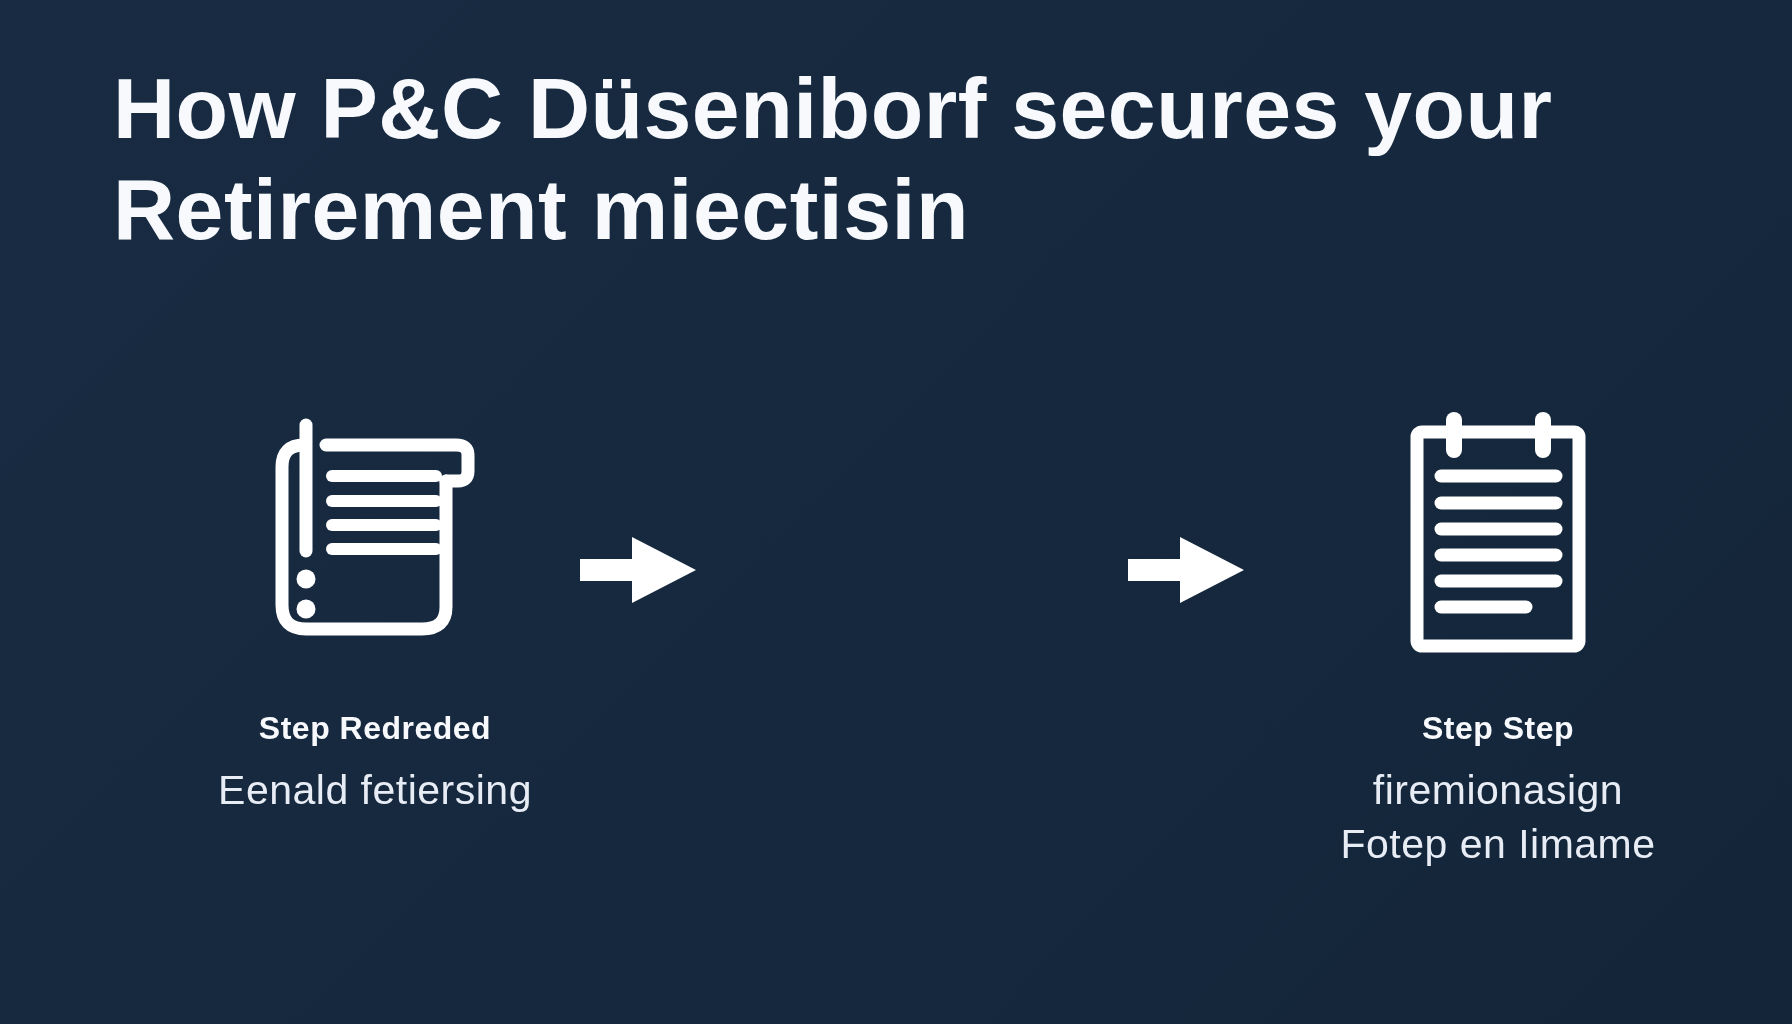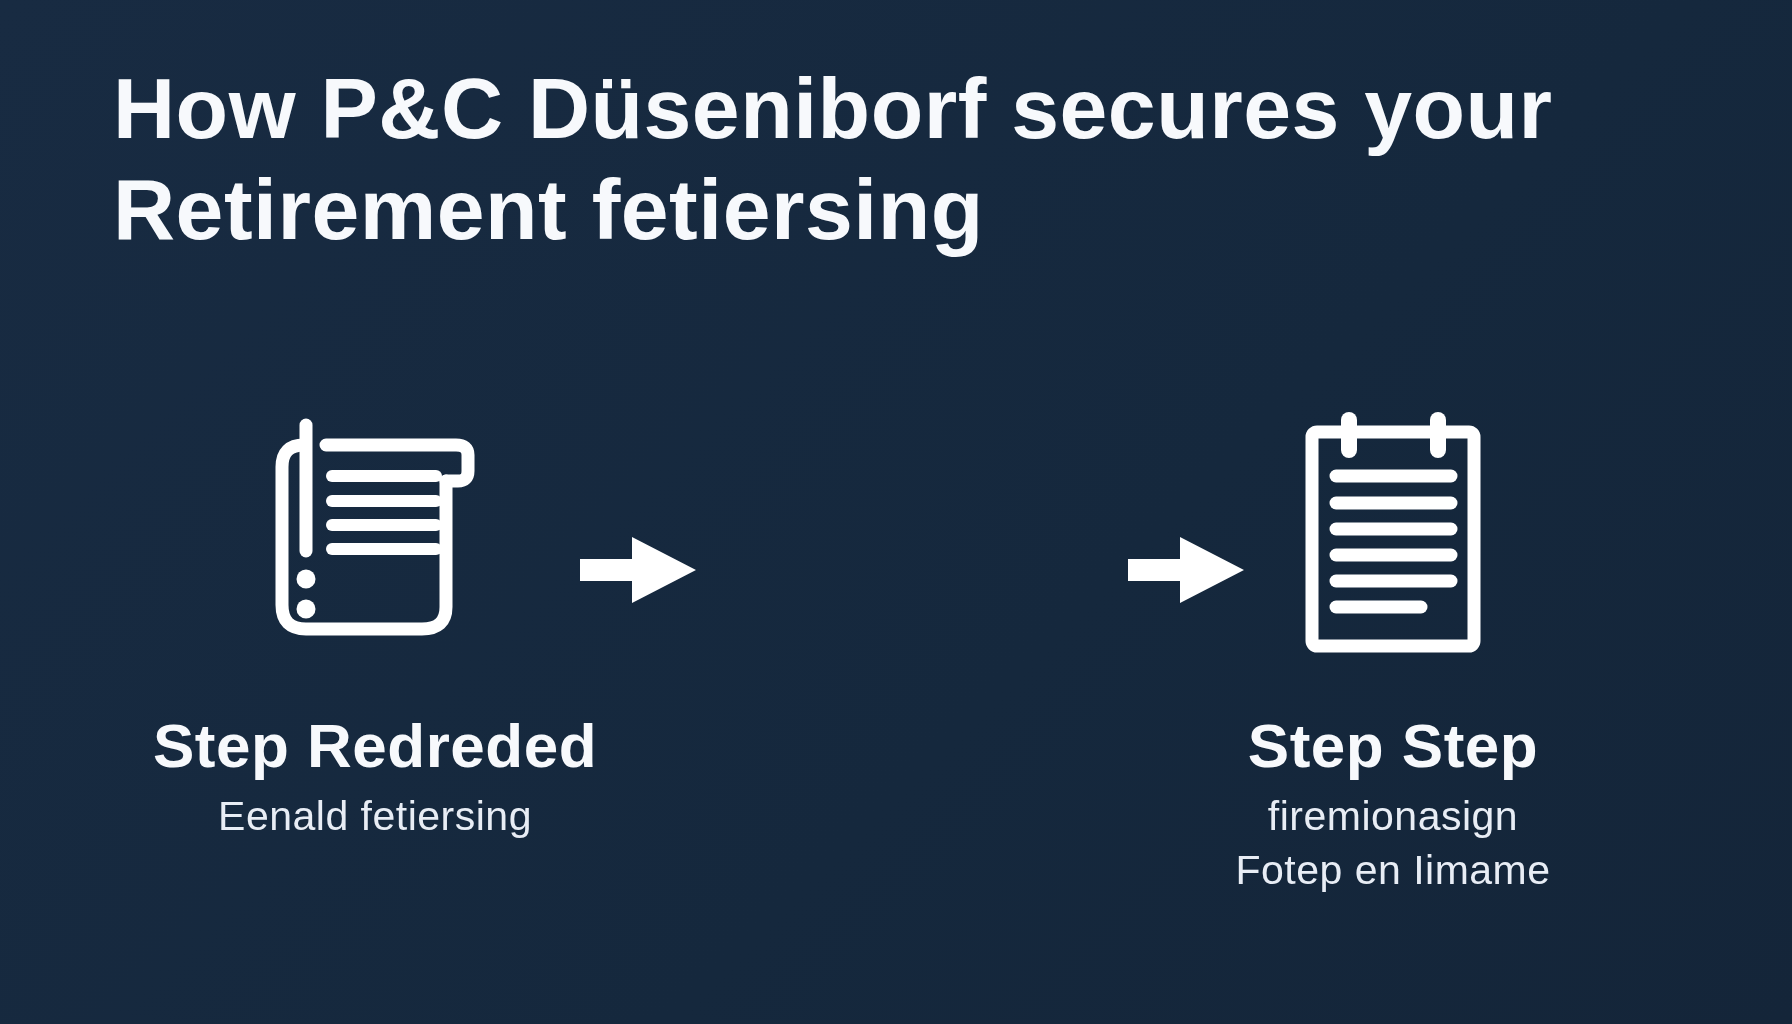--- a/index.html
+++ b/index.html
@@ -33,37 +33,37 @@
     position: absolute;
     top: 398px;
     width: 500px;
     display: flex;
     flex-direction: column;
     align-items: center;
     text-align: center;
   }
   .col-1 { left: 125px; }
   .col-2 { left: 675px; }
-  .col-3 { left: 1143px; }
+  .col-3 { left: 1248px; }
   .icon-wrap {
     height: 268px;
     display: flex;
     align-items: center;
     justify-content: center;
   }
   .step-title {
     margin-top: 44px;
-    font-size: 62px;
+    font-size: 32px;
     font-weight: 700;
     color: #f7f9fc;
     letter-spacing: 0.5px;
     white-space: nowrap;
   }
   .step-desc {
-    margin-top: 8px;
+    margin-top: 16px;
     font-size: 41px;
     font-weight: 400;
     line-height: 1.32;
     color: #e8edf5;
     letter-spacing: 0.5px;
   }
   .arrow {
     position: absolute;
     top: 531px;
     width: 116px;
@@ -73,21 +73,21 @@
   .arrow-2 { left: 1128px; }
   svg { display: block; }
 </style>
 </head>
 <body>
 
 <div class="canvas">
 
   <div class="title">
     <div class="line">How P&amp;C Düseniborf secures your</div>
-    <div class="line">Retirement fetiersing</div>
+    <div class="line">Retirement miectisin</div>
   </div>
 
   <div class="step-col col-1">
     <div class="icon-wrap">
       <svg width="210" height="238" viewBox="0 0 210 238" fill="none">
         <path d="M34 32 Q12 32 12 54 V192 Q12 216 36 216 H152 Q176 216 176 194 V68" stroke="#ffffff" stroke-width="13" stroke-linecap="round" stroke-linejoin="round"></path>
         <path d="M56 32 H186 Q198 32 198 42 V58 Q198 68 188 68 H176" stroke="#ffffff" stroke-width="13" stroke-linecap="round" stroke-linejoin="round"></path>
         <line x1="36" y1="12" x2="36" y2="138" stroke="#ffffff" stroke-width="13" stroke-linecap="round"></line>
         <circle cx="36" cy="166" r="9.5" fill="#ffffff"></circle>
         <circle cx="36" cy="196" r="9.5" fill="#ffffff"></circle>

